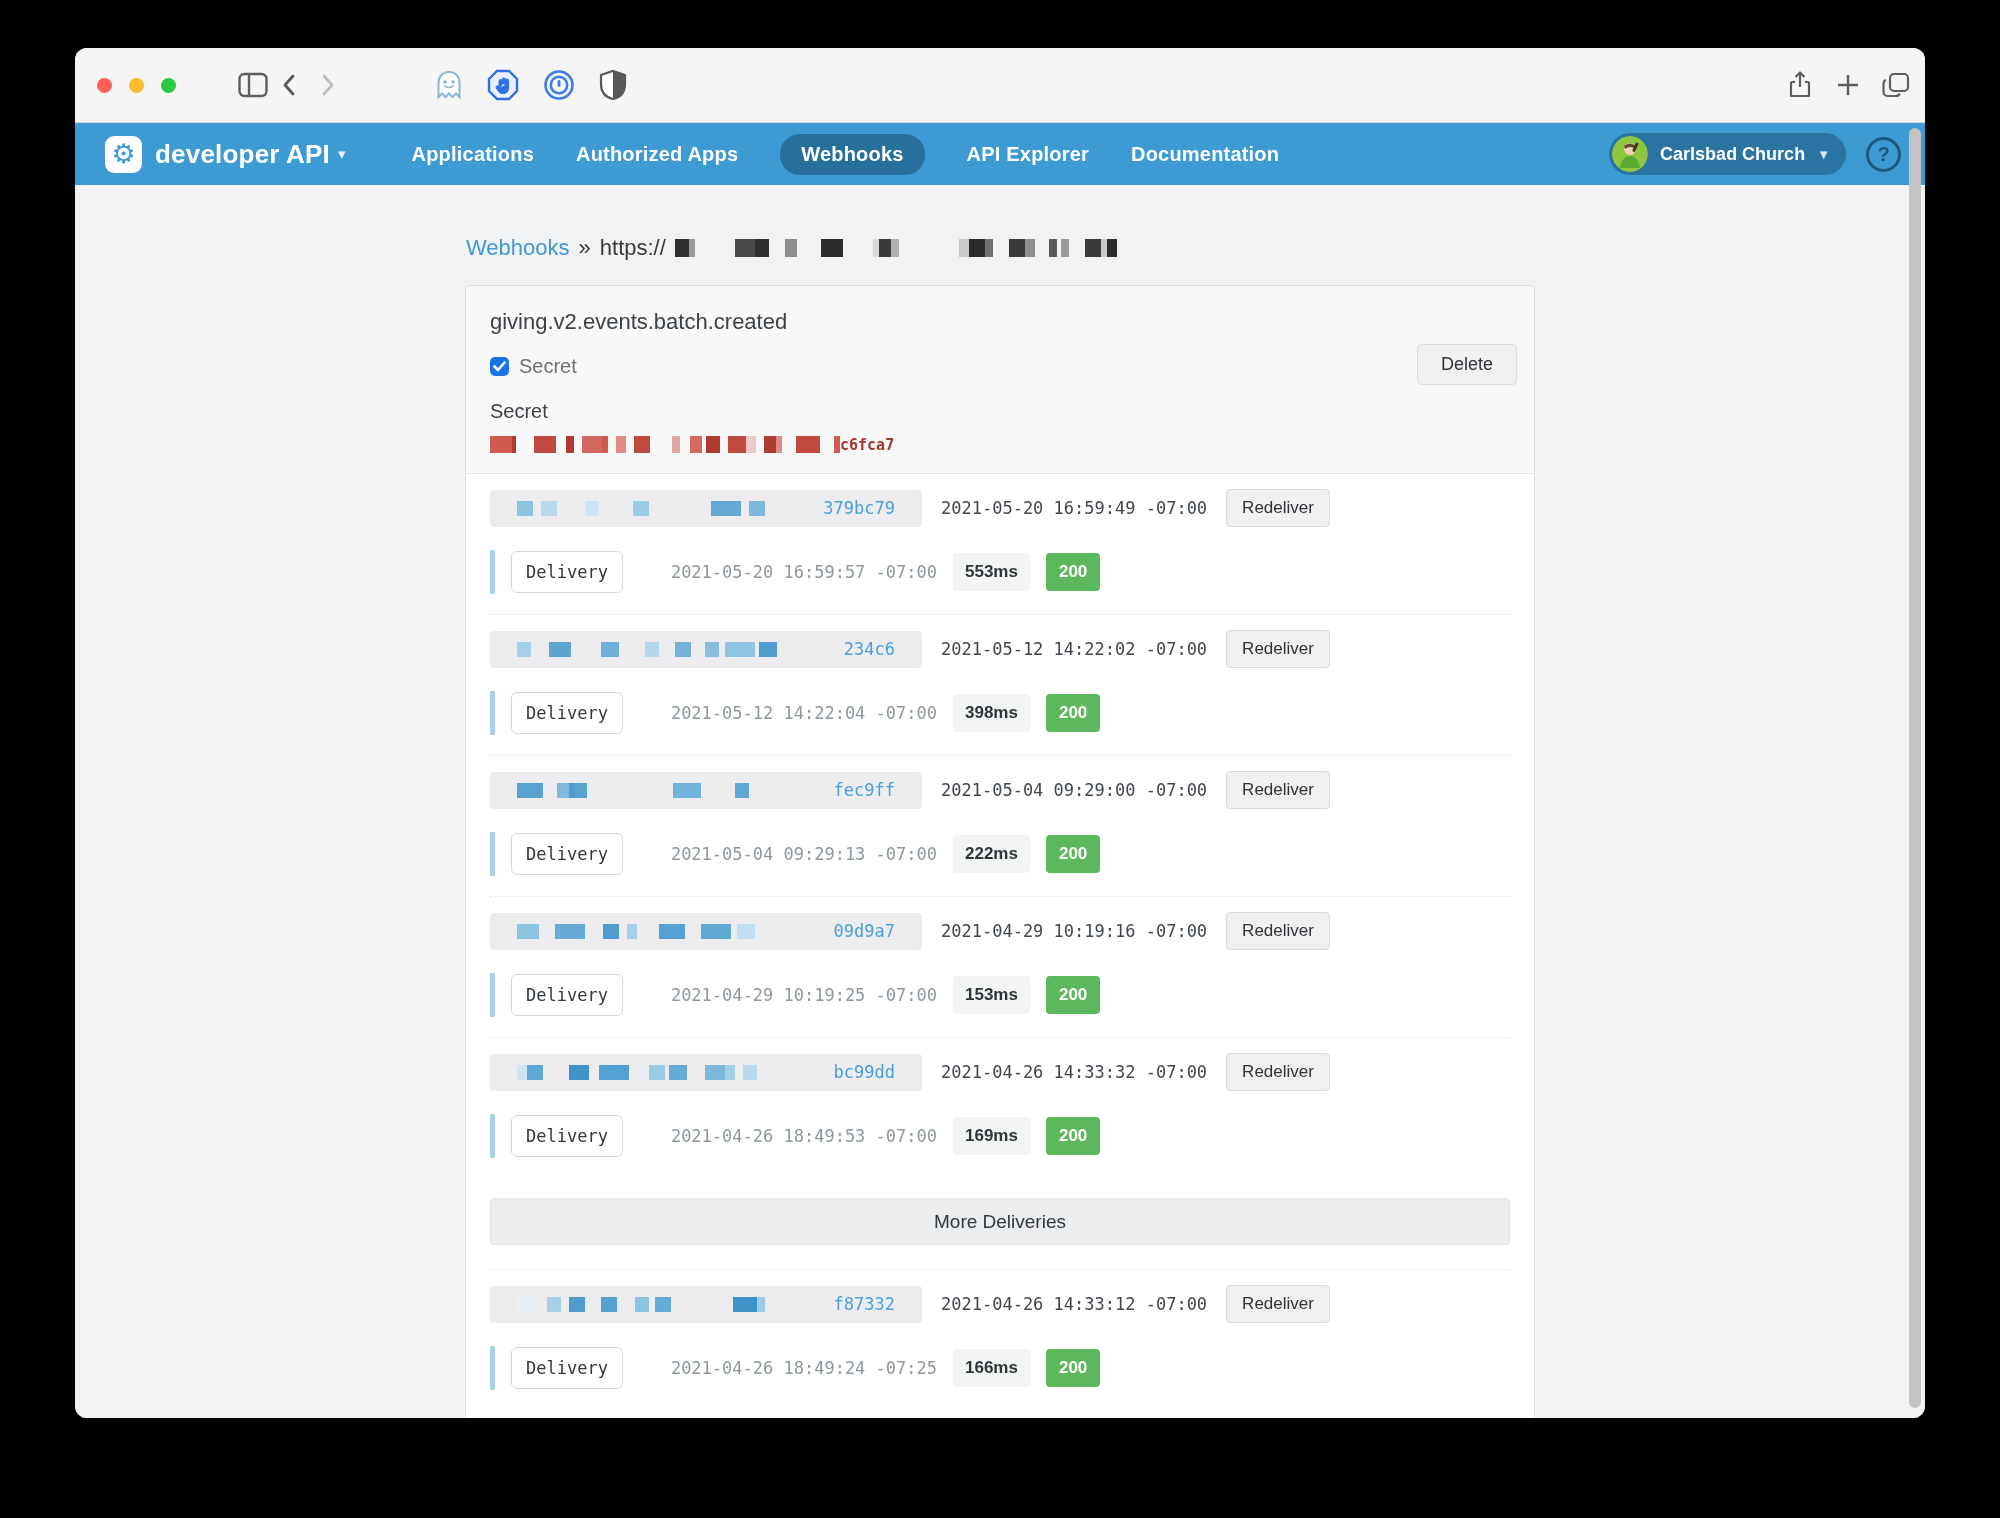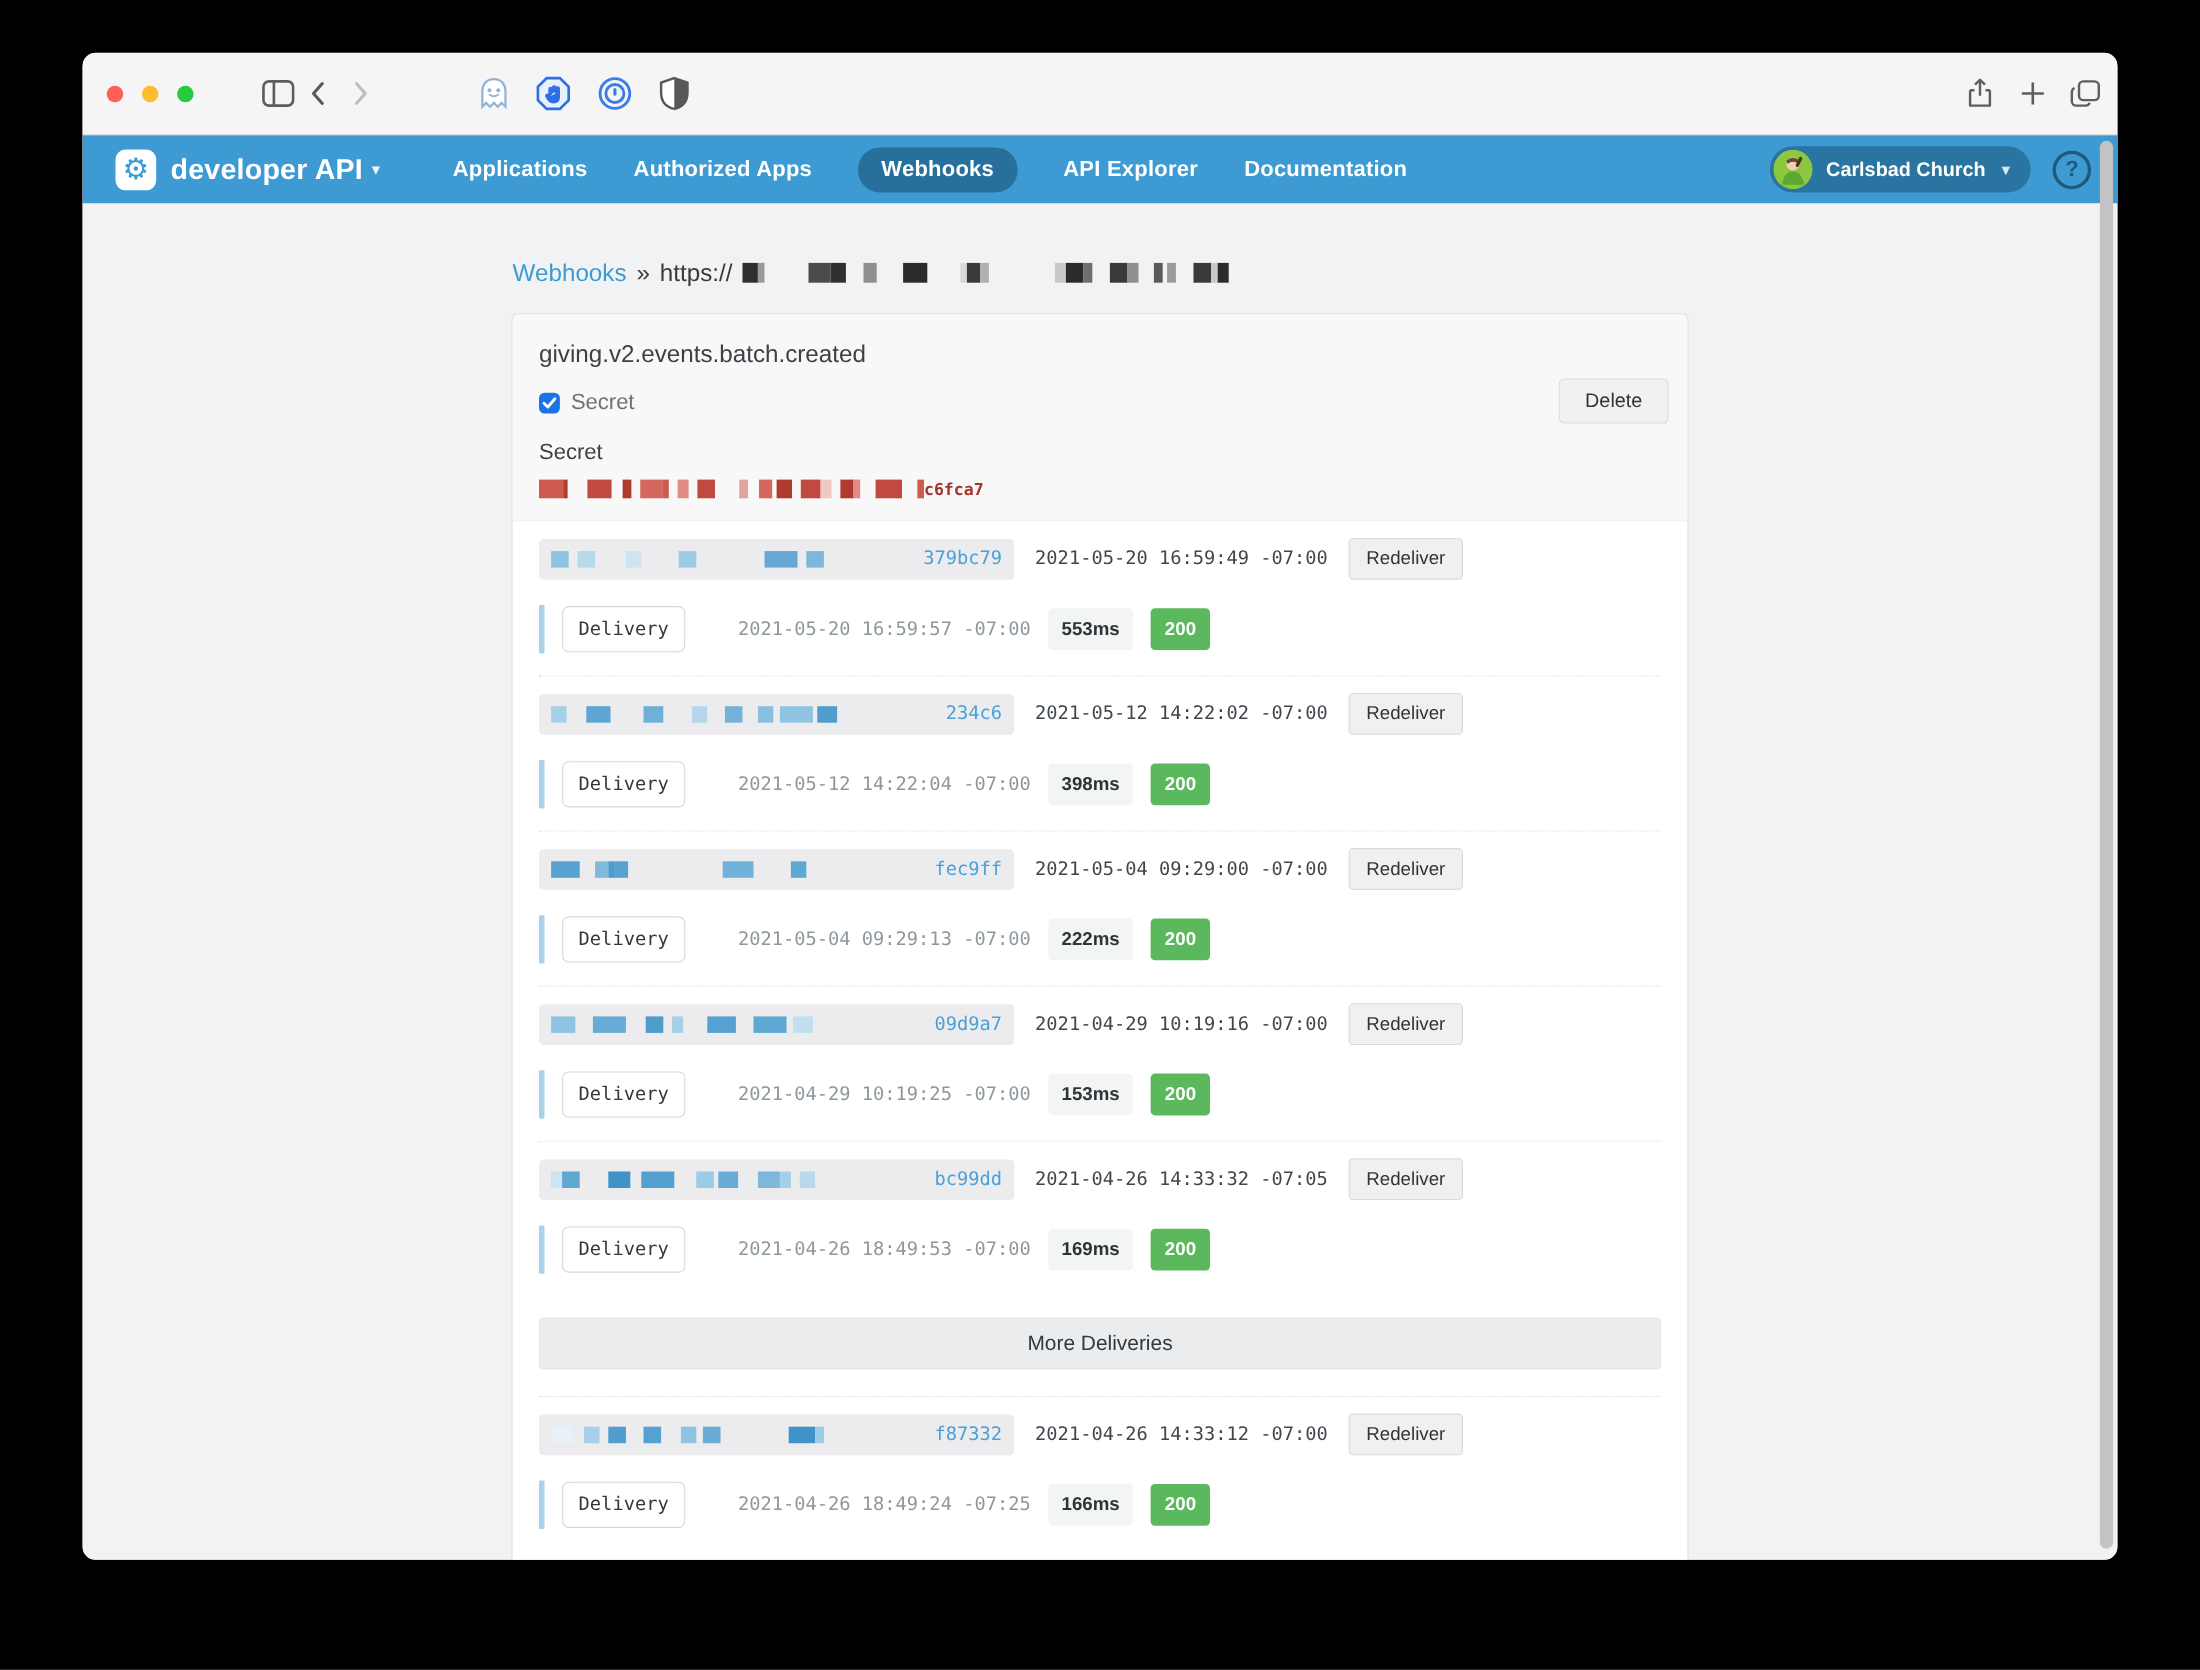--- a/index.html
+++ b/index.html
@@ -85,21 +85,21 @@
   }
   .secret-label { font-size:20px; color:#3c4146; margin-top:22px; }
   .secret-row { display:flex; align-items:center; margin-top:13px; height:17px; }
   .secret-suffix { font-family:"DejaVu Sans Mono", monospace; font-size:15px; font-weight:bold; color:#a5342c; }
   .card-body { padding:0 24px 18px; }
   .event-group { padding:15px 0 20px; border-bottom:1px dotted #dfdfe0; }
   .event-group.no-sep { border-bottom:none; }
   .event-row { display:flex; align-items:center; gap:19px; }
   .event-pill {
     width:432px; height:37px; background:#ececee; border-radius:4px;
-    display:flex; align-items:center; padding:0 11px; flex:none;
+    display:flex; align-items:center; padding:0 27px; flex:none;
   }
   .event-pill .blocks { height:15px; flex:1; }
   .event-id { font-family:"DejaVu Sans Mono", monospace; font-size:17px; color:#4aa0d8; margin-left:4px; }
   .event-ts { font-family:"DejaVu Sans Mono", monospace; font-size:17px; color:#40464b; white-space:nowrap; }
   .redeliver-btn {
     background:#f0f0f1; border:1px solid #dadada; border-radius:4px;
     font-size:17px; color:#2f3337; padding:8px 15px;
     font-family:"Liberation Sans", sans-serif; white-space:nowrap;
   }
   .delivery-row { display:flex; align-items:center; gap:16px; margin-top:23px; }
@@ -464,21 +464,21 @@
                     <span style="flex: 0 0 auto; height: 100%; width: 4px; background: transparent;"></span>
                     <span style="flex: 0 0 auto; height: 100%; width: 18px; background: rgb(104, 171, 213);"></span>
                     <span style="flex: 0 0 auto; height: 100%; width: 18px; background: transparent;"></span>
                     <span style="flex: 0 0 auto; height: 100%; width: 20px; background: rgb(125, 184, 220);"></span>
                     <span style="flex: 0 0 auto; height: 100%; width: 10px; background: rgb(166, 207, 232);"></span>
                     <span style="flex: 0 0 auto; height: 100%; width: 8px; background: transparent;"></span>
                     <span style="flex: 0 0 auto; height: 100%; width: 14px; background: rgb(184, 217, 236);"></span>
                   </span>
                 <span class="event-id">bc99dd</span>
               </div>
-              <span class="event-ts">2021-04-26 14:33:32 -07:05</span>
+              <span class="event-ts">2021-04-26 14:33:32 -07:00</span>
               <button class="redeliver-btn">Redeliver</button>
             </div>
             <div class="delivery-row">
               <span class="vbar"></span>
               <span class="delivery-label">Delivery</span>
               <span class="delivery-ts">2021-04-26 18:49:53 -07:00</span>
               <span class="duration-badge">169ms</span>
               <span class="status-badge">200</span>
             </div>
           </div>

